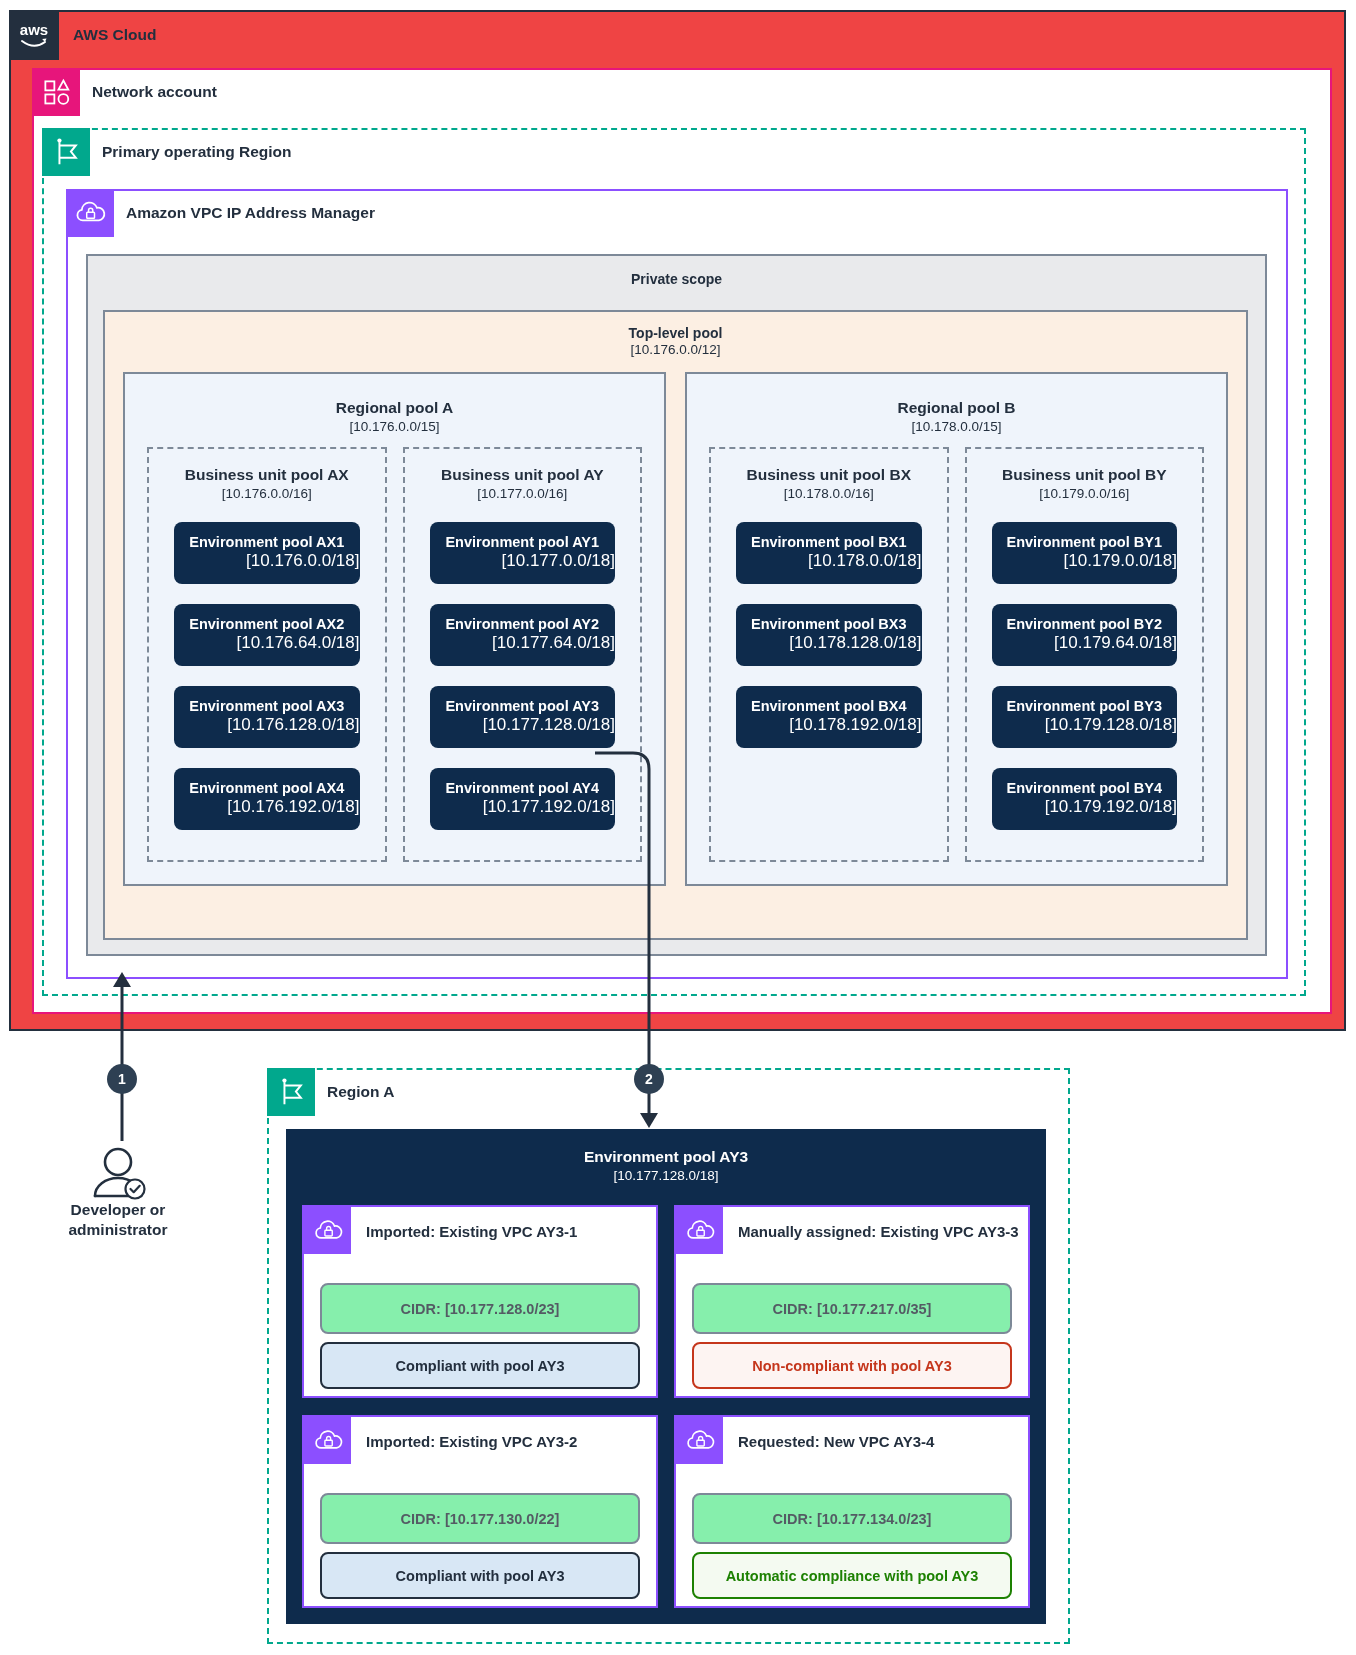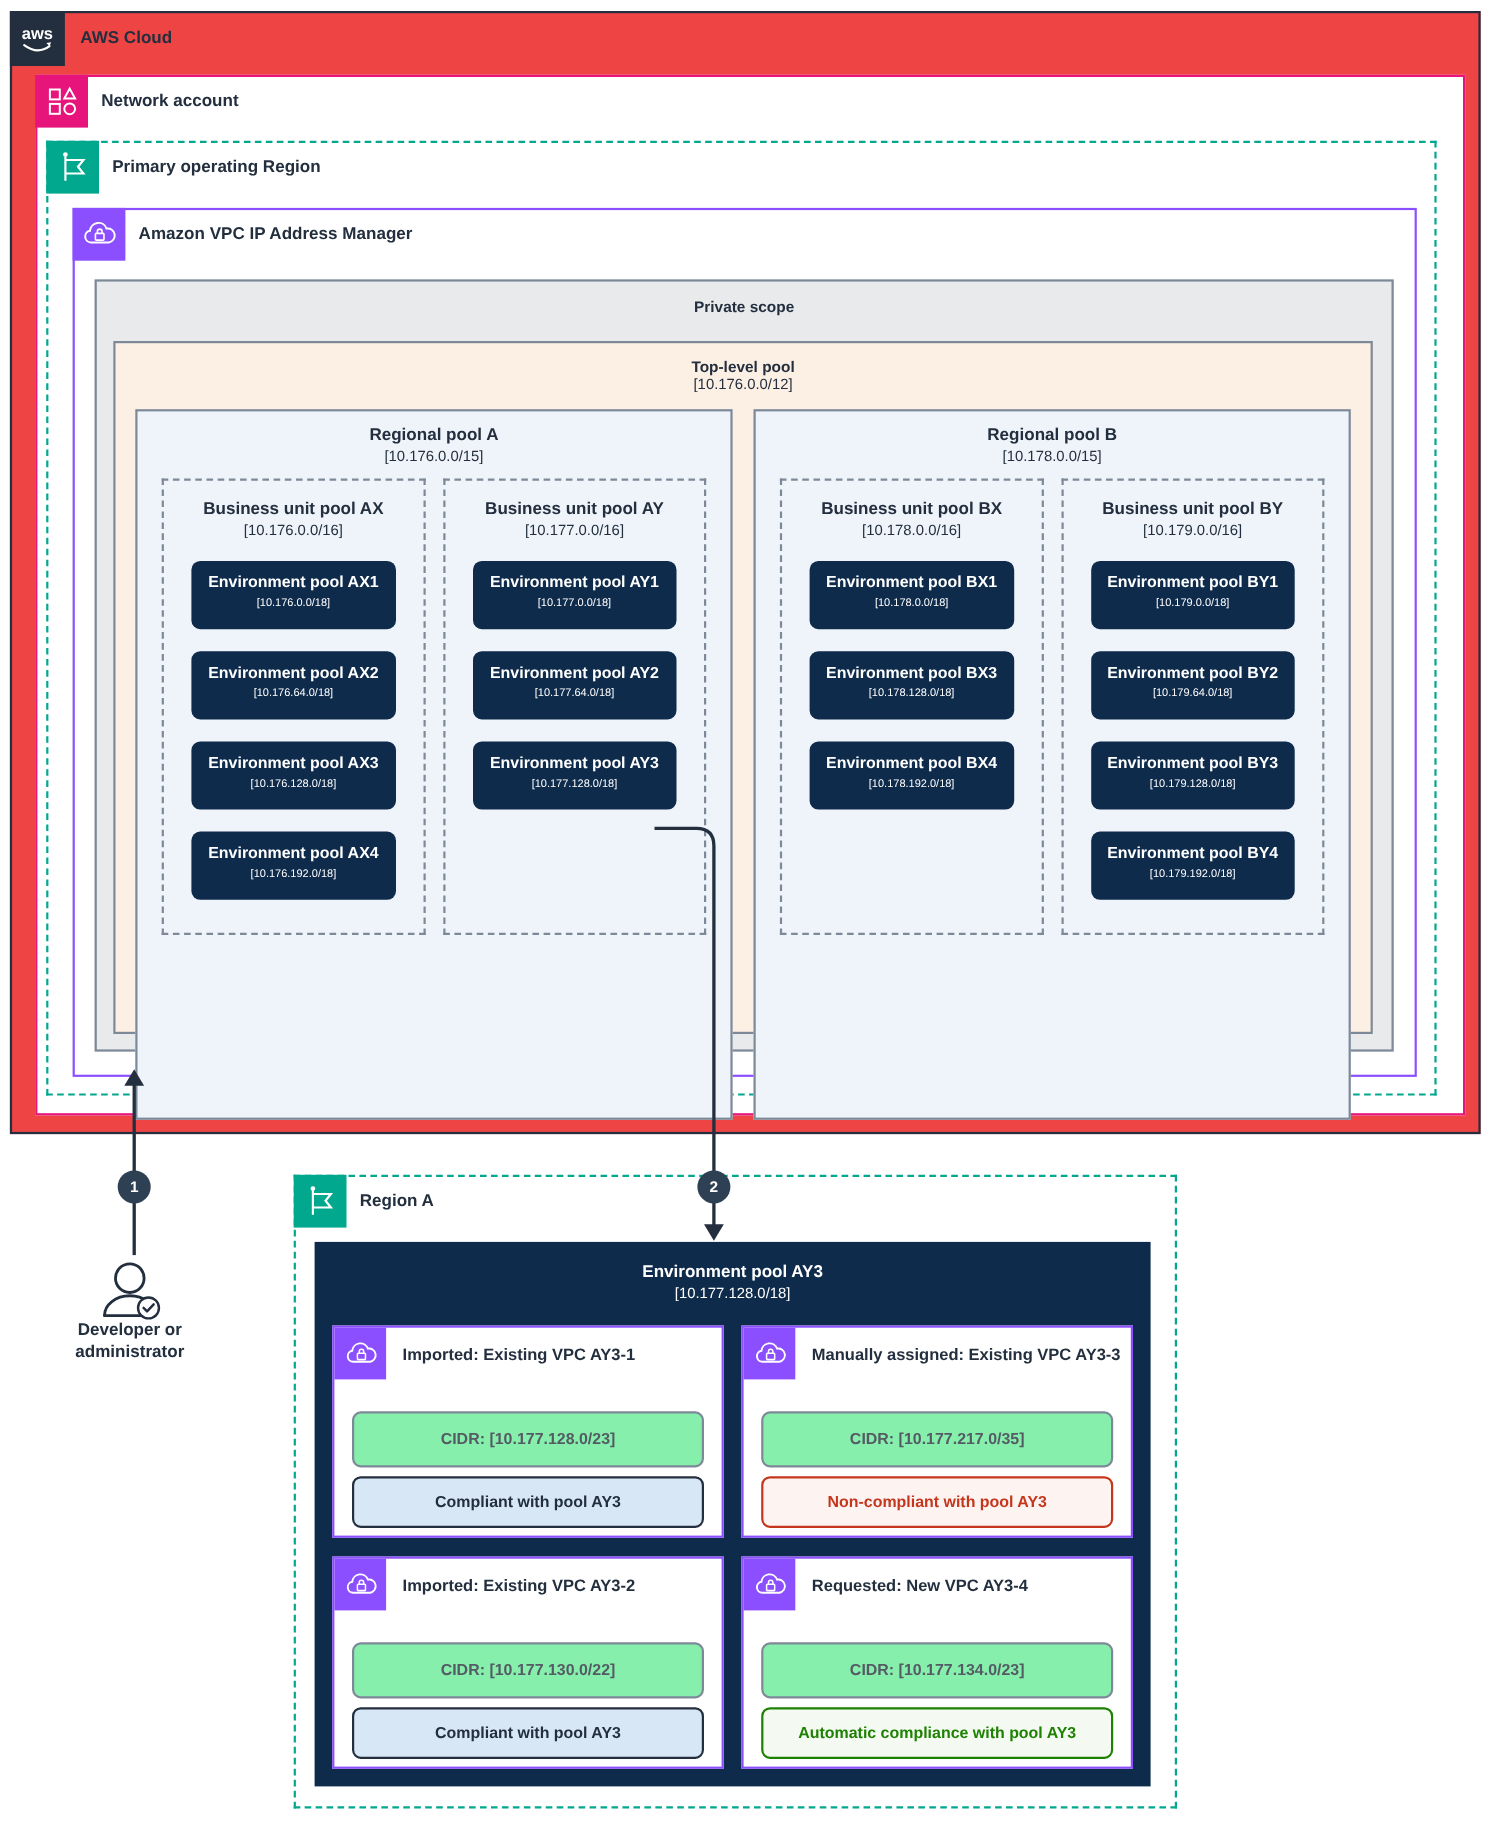--- a/index.html
+++ b/index.html
@@ -14,27 +14,27 @@
   .grp-label{position:absolute;left:58px;top:-2px;height:48px;display:flex;align-items:center;font-weight:bold;font-size:15.5px;color:#232F3E;white-space:nowrap;}
   .network{left:21px;top:56px;width:1300px;height:946px;border:2px solid #E7157B;background:#fff;}
   .region-dashed{border:2px dashed #01A88D;background:transparent;}
   .primary-region{left:8px;top:58px;width:1264px;height:868px;}
   .ipam{left:22px;top:59px;width:1222px;height:790px;border:2px solid #8C4FFF;background:#fff;}
   .private{left:18px;top:63px;width:1181px;height:702px;background:#E9EAEC;border:2px solid #7D8998;text-align:center;}
   .section-title{font-weight:bold;font-size:14px;padding-top:15px;color:#232F3E;}
   .pool-cidr{font-size:13.5px;color:#232F3E;line-height:17px;}
   .toplevel{left:15px;top:54px;width:1145px;height:630px;background:#FCEFE3;border:2px solid #7D8998;text-align:center;}
   .regional-row{display:flex;gap:19px;padding:0 18px;margin-top:14px;}
-  .regional{flex:1;height:646px;background:#EFF4FB;border:2px solid #7D8998;padding-top:12px;box-sizing:border-box;}
+  .regional{flex:1;height:514px;background:#EFF4FB;border:2px solid #7D8998;padding-top:24px;box-sizing:border-box;}
   .pool-title{font-weight:bold;font-size:15.5px;line-height:20px;color:#232F3E;}
   .bu-row{display:flex;gap:16px;padding:0 22px;margin-top:12px;}
   .bu{flex:1;height:415px;border:2px dashed #7D8998;padding-top:16px;box-sizing:border-box;}
   .env{width:calc(100% - 50px);height:62px;margin:20px auto 0;background:#0E2B4C;border-radius:8px;color:#fff;padding-top:11px;box-sizing:border-box;}
   .env-title{font-weight:bold;font-size:14.5px;line-height:19px;}
-  .env-cidr{font-size:10px;line-height:17px;}
+  .env-cidr{font-size:17px;line-height:17px;text-align:right;}
   
   .region-a{left:267px;top:1068px;width:803px;height:576px;}
   .pool-ay3{position:absolute;left:17px;top:59px;width:760px;height:495px;background:#0E2B4C;text-align:center;box-sizing:border-box;padding-top:18px;}
   .pool-ay3 .pool-title{color:#fff;}
   .pool-ay3 .pool-cidr{color:#fff;}
   .cards{position:absolute;left:16px;right:16px;top:76px;bottom:16px;display:grid;grid-template-columns:1fr 1fr;gap:17px 16px;}
   .card{position:relative;background:#fff;border:2px solid #8C4FFF;text-align:left;}
   .card-icon{position:absolute;left:0;top:0;width:47px;height:47px;background:#8C4FFF;display:flex;align-items:center;justify-content:center;}
   .card-title{position:absolute;left:62px;top:0;height:49px;display:flex;align-items:center;font-weight:bold;font-size:15px;color:#232F3E;}
   .cidr-box{position:absolute;left:16px;right:16px;top:76px;height:47px;background:#86efac;border:2px solid #7D8998;border-radius:8px;display:flex;align-items:center;justify-content:center;font-weight:bold;font-size:14.5px;color:#545B64;}
@@ -133,20 +133,24 @@
                       <div class="env-cidr">[10.177.0.0/18]</div>
                     </div>
                     <div class="env">
                       <div class="env-title">Environment pool AY2</div>
                       <div class="env-cidr">[10.177.64.0/18]</div>
                     </div>
                     <div class="env">
                       <div class="env-title">Environment pool AY3</div>
                       <div class="env-cidr">[10.177.128.0/18]</div>
                     </div>
+                    <div class="env">
+                      <div class="env-title">Environment pool AY4</div>
+                      <div class="env-cidr">[10.177.192.0/18]</div>
+                    </div>
                   </div>
                 </div>
               </div>
 
               <div class="regional">
                 <div class="pool-title">Regional pool B</div>
                 <div class="pool-cidr">[10.178.0.0/15]</div>
                 <div class="bu-row">
                   <div class="bu">
                     <div class="pool-title">Business unit pool BX</div>

